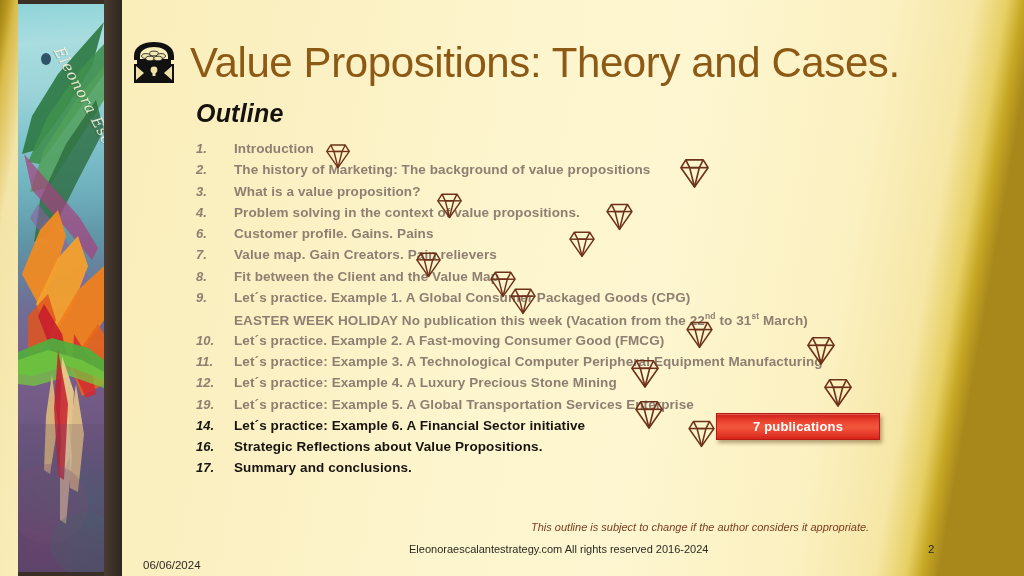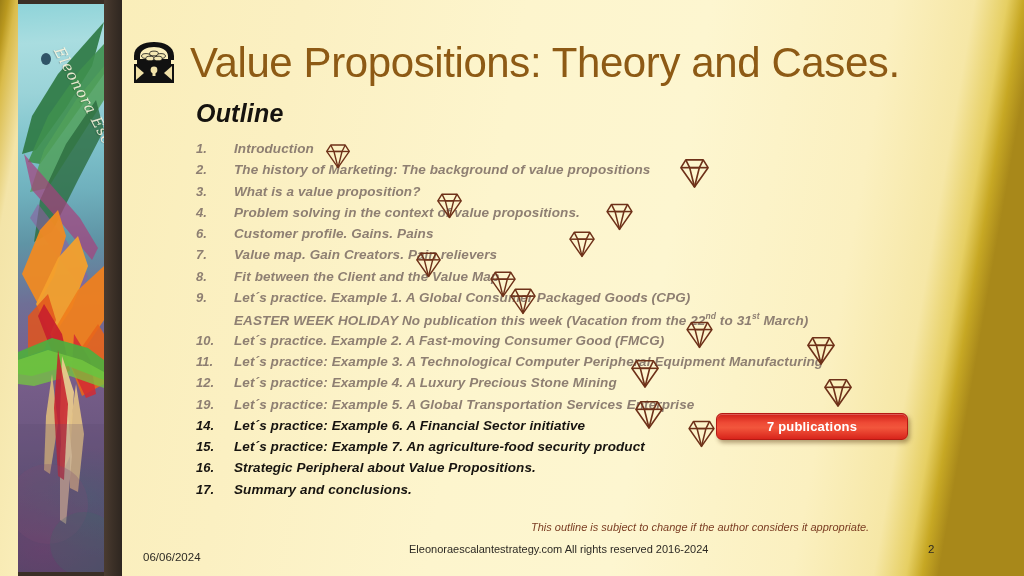--- a/index.html
+++ b/index.html
@@ -69,51 +69,51 @@
   
   .outline { position:absolute; left:196px; top:141px; width:760px; }
   .row { position:relative; height:21.3px; white-space:nowrap; }
   .row .num {
     display:inline-block; width:38px;
     font-size:13px; font-weight:bold; font-style:italic;
     color:#8e7f72; vertical-align:top;
   }
   .row .txt {
     display:inline-block;
-    font-size:13.5px; font-weight:bold; font-style:italic;
+    font-size:13.5px; font-weight:bold; 
     color:#8e7f72; letter-spacing:.1px; vertical-align:top;
   }
   .row.dark .num, .row.dark .txt { color:#171410; }
   .row .txt sup { font-size:8.5px; vertical-align:super; }
 
   
   .gem { position:absolute; pointer-events:none; }
   .gem svg { display:block; }
 
   
   .badge {
-    position:absolute; left:716px; top:413px; width:192px; height:27px;
-    border-radius:6px;
+    position:absolute; left:716px; top:413px; width:164px; height:27px;
+    border-radius:0;
     background:linear-gradient(180deg,#d01f19 0%,#ee4a35 35%,#f2563c 55%,#d8241b 100%);
     box-shadow:2px 3px 4px rgba(90,60,20,.45), inset 0 1px 0 rgba(255,255,255,.25);
     display:flex; align-items:center; justify-content:center;
     border:1px solid #b51a13;
   }
   .badge span {
     color:#ffffff; font-size:13px; font-weight:bold;
     letter-spacing:.2px;
   }
 
   
   .disclaimer {
     position:absolute; left:531px; top:521px;
     font-size:11px; font-style:italic; color:#7a3c22;
   }
   .footer { position:absolute; left:0; top:543px; width:1024px; height:20px; }
-  .footer .date     { position:absolute; left:143px; top:8px; font-size:11.5px; color:#2d2a24; }
+  .footer .date     { position:absolute; left:143px; top:16px; font-size:11.5px; color:#2d2a24; }
   .footer .center   { position:absolute; left:409px; top:0; font-size:11px; color:#2d2a24; }
   .footer .pagenum  { position:absolute; left:928px; top:0; font-size:11.5px; color:#2d2a24; }
 </style>
 </head>
 <body>
 
 <div id="slide">
 
   <div class="art-wrap">
     <div class="art">
@@ -188,22 +188,21 @@
       <div class="row"><span class="num">6.</span><span class="txt">Customer profile. Gains. Pains</span></div>
       <div class="row"><span class="num">7.</span><span class="txt">Value map. Gain Creators. Pain relievers</span></div>
       <div class="row"><span class="num">8.</span><span class="txt">Fit between the Client and the Value Map</span></div>
       <div class="row"><span class="num">9.</span><span class="txt">Let´s practice. Example 1. A Global Consumer Packaged Goods (CPG)</span></div>
       <div class="row"><span class="num"></span><span class="txt">EASTER WEEK HOLIDAY No publication this week (Vacation from the 22<sup>nd</sup>  to 31<sup>st</sup> March)</span></div>
       <div class="row"><span class="num">10.</span><span class="txt">Let´s practice. Example 2. A Fast-moving Consumer Good (FMCG)</span></div>
       <div class="row"><span class="num">11.</span><span class="txt">Let´s practice: Example 3. A Technological Computer Peripheral Equipment Manufacturing</span></div>
       <div class="row"><span class="num">12.</span><span class="txt">Let´s practice: Example 4. A Luxury Precious Stone Mining</span></div>
       <div class="row"><span class="num">19.</span><span class="txt">Let´s practice: Example 5. A Global Transportation Services Enterprise</span></div>
       <div class="row dark"><span class="num">14.</span><span class="txt">Let´s practice: Example 6. A Financial Sector initiative</span></div>
-      <div class="row dark"><span class="num">15.</span><span class="txt">Let´s practice: Example 7. An agriculture-food security product</span></div>
-      <div class="row dark"><span class="num">16.</span><span class="txt">Strategic Peripheral about Value Propositions.</span></div>
+      <div class="row dark"><span class="num">16.</span><span class="txt">Strategic Reflections about Value Propositions.</span></div>
       <div class="row dark"><span class="num">17.</span><span class="txt">Summary and conclusions.</span></div>
     </div>
 
   <div id="gem-layer">
       <div class="gem" style="left: 325px; top: 141px;">
         <svg width="26" height="29" viewBox="0 0 32 36">
           <g fill="none" stroke="#6e3119" stroke-width="1.7" stroke-linejoin="round">
             <path d="M7 5 L25 5 L30 13 L16 33 L2 13 Z"></path>
             <path d="M2 13 L30 13"></path>
             <path d="M7 5 L11 13 L16 33"></path>

